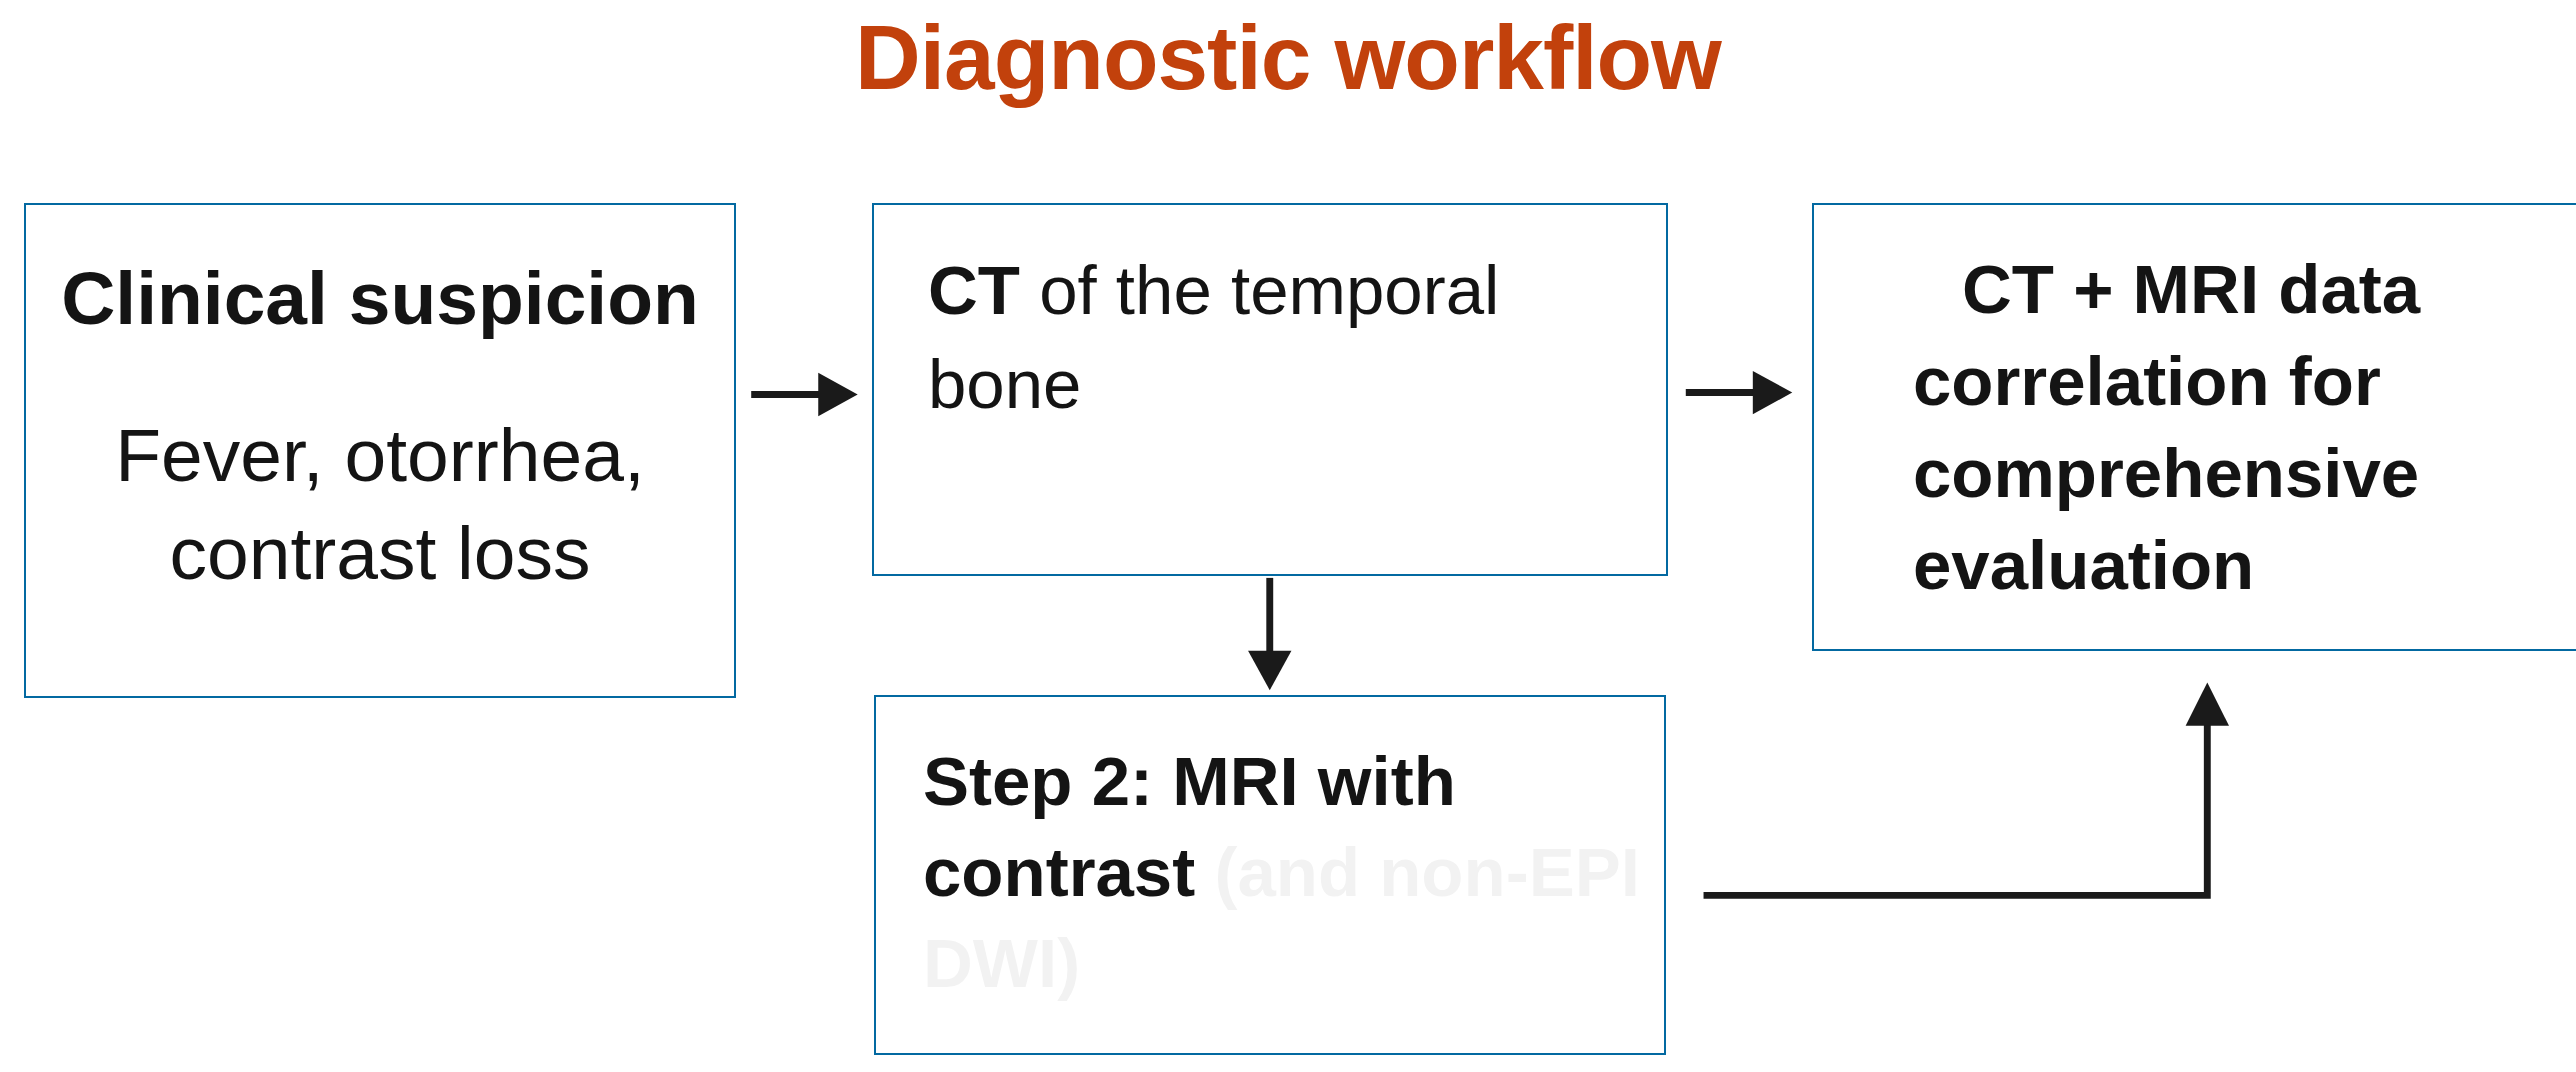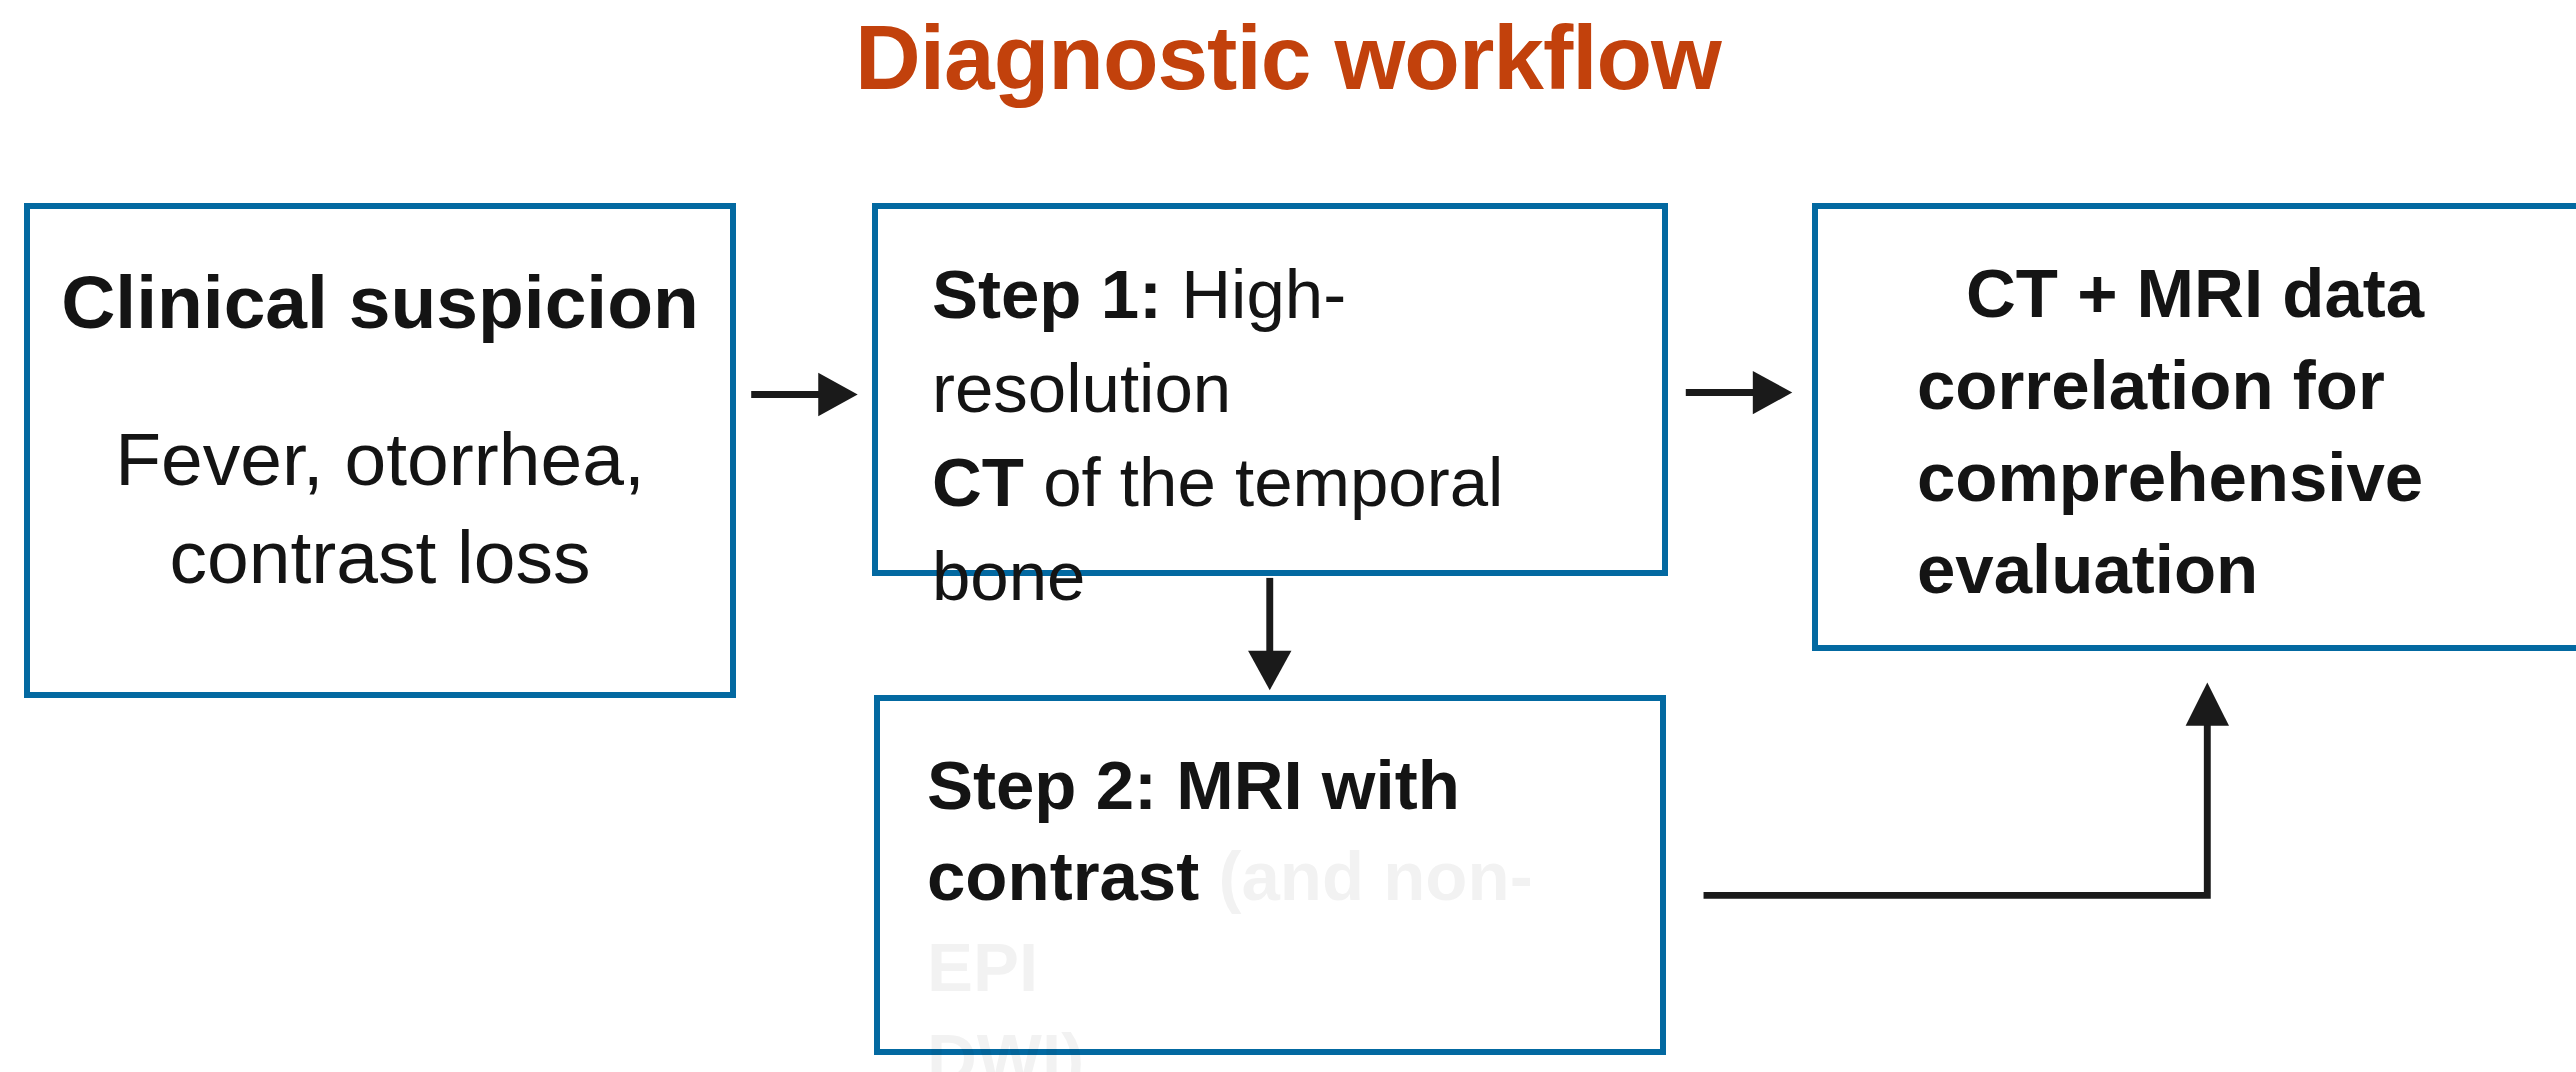--- a/index.html
+++ b/index.html
@@ -23,21 +23,21 @@
     width: 2576px;
     text-align: center;
     font-size: 91px;
     font-weight: bold;
     letter-spacing: -1px;
     color: #c2410c;
   }
   .flowbox {
     position: absolute;
     background: #ffffff;
-    border: 6px solid #0369a1;
+    border: 2px solid #0369a1;
     box-sizing: border-box;
     font-size: 69px;
     line-height: 94px;
     color: #141414;
   }
   .box-clinical {
     left: 24px; top: 203px;
     width: 712px; height: 495px;
     text-align: center;
     font-size: 75px;
@@ -89,21 +89,20 @@
 
   <div class="title">Diagnostic workflow</div>
 
   <div class="flowbox box-clinical">
     <div class="heading">Clinical suspicion</div>
     <div class="body">Fever, otorrhea,</div>
     <div class="body">contrast loss</div>
   </div>
 
   <div class="flowbox box-step1">
-    <div><span class="b">Step 1:</span><span> High-resolution</span></div>
     <div><span class="b">CT</span><span> of the temporal</span></div>
     <div>bone</div>
   </div>
 
   <div class="flowbox box-result">
     <div class="first-line">CT + MRI data</div>
     <div>correlation for</div>
     <div>comprehensive</div>
     <div>evaluation</div>
   </div>

